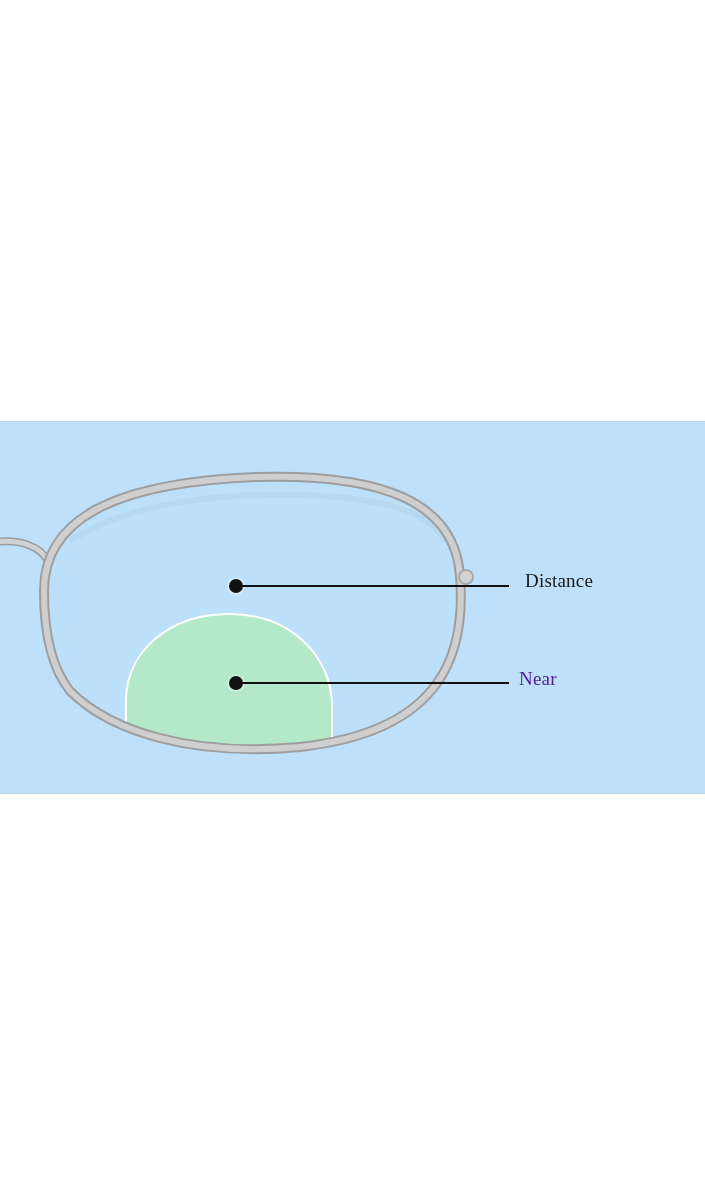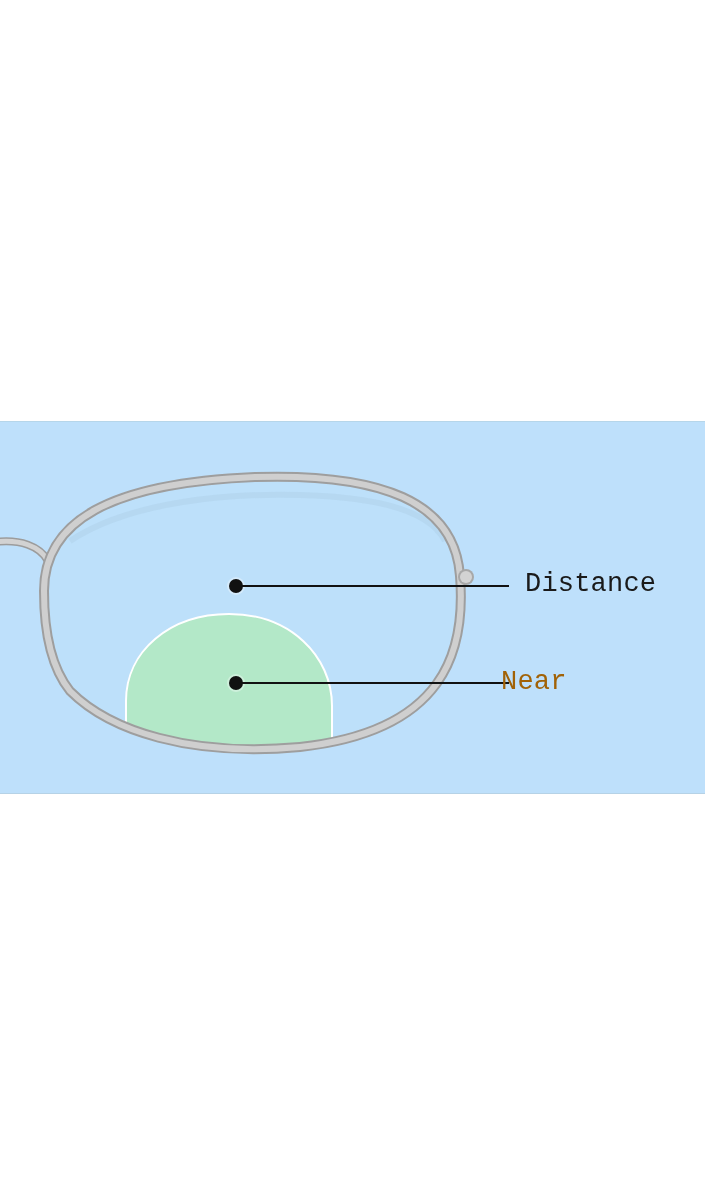--- a/index.html
+++ b/index.html
@@ -7,22 +7,22 @@
     .band {
       position: absolute; left: 0; top: 421px; width: 705px; height: 373px;
       overflow: hidden;
       border-top: 1px solid #b6d6ea;
       border-bottom: 1px solid #b6d2e6;
       box-sizing: border-box;
     }
     .band svg { position: absolute; left: 0; top: 0; display: block; }
     .label {
       position: absolute;
-      font-family: Liberation Mono, monospace;
-      font-size: 27px;
+      font-family: Liberation Serif, serif;
+      font-size: 19px;
       letter-spacing: 0.2px;
       line-height: 1;
     }
   </style>
 </head>
 <body>
 
 <div class="band">
   <svg width="705" height="373" viewBox="0 421 705 373" xmlns="http://www.w3.org/2000/svg">
     <defs>
@@ -89,14 +89,14 @@
       <line x1="236" y1="585" x2="509" y2="585" stroke="#111111" stroke-width="2.2"></line>
     </g>
     <g>
       <circle cx="236" cy="682" r="9" fill="#ffffff" fill-opacity="0.35"></circle>
       <circle cx="236" cy="682" r="7" fill="#111111"></circle>
       <line x1="236" y1="682" x2="509" y2="682" stroke="#111111" stroke-width="2.2"></line>
     </g>
   </svg>
 
   <div class="label" style="left:525px; top:149px; color:#1a1a1a;">Distance</div>
-  <div class="label" style="left:501px; top:247px; color:#a16207;">Near</div>
+  <div class="label" style="left:519px; top:247px; color:#4c1d95;">Near</div>
 </div>
 
 </body></html>

